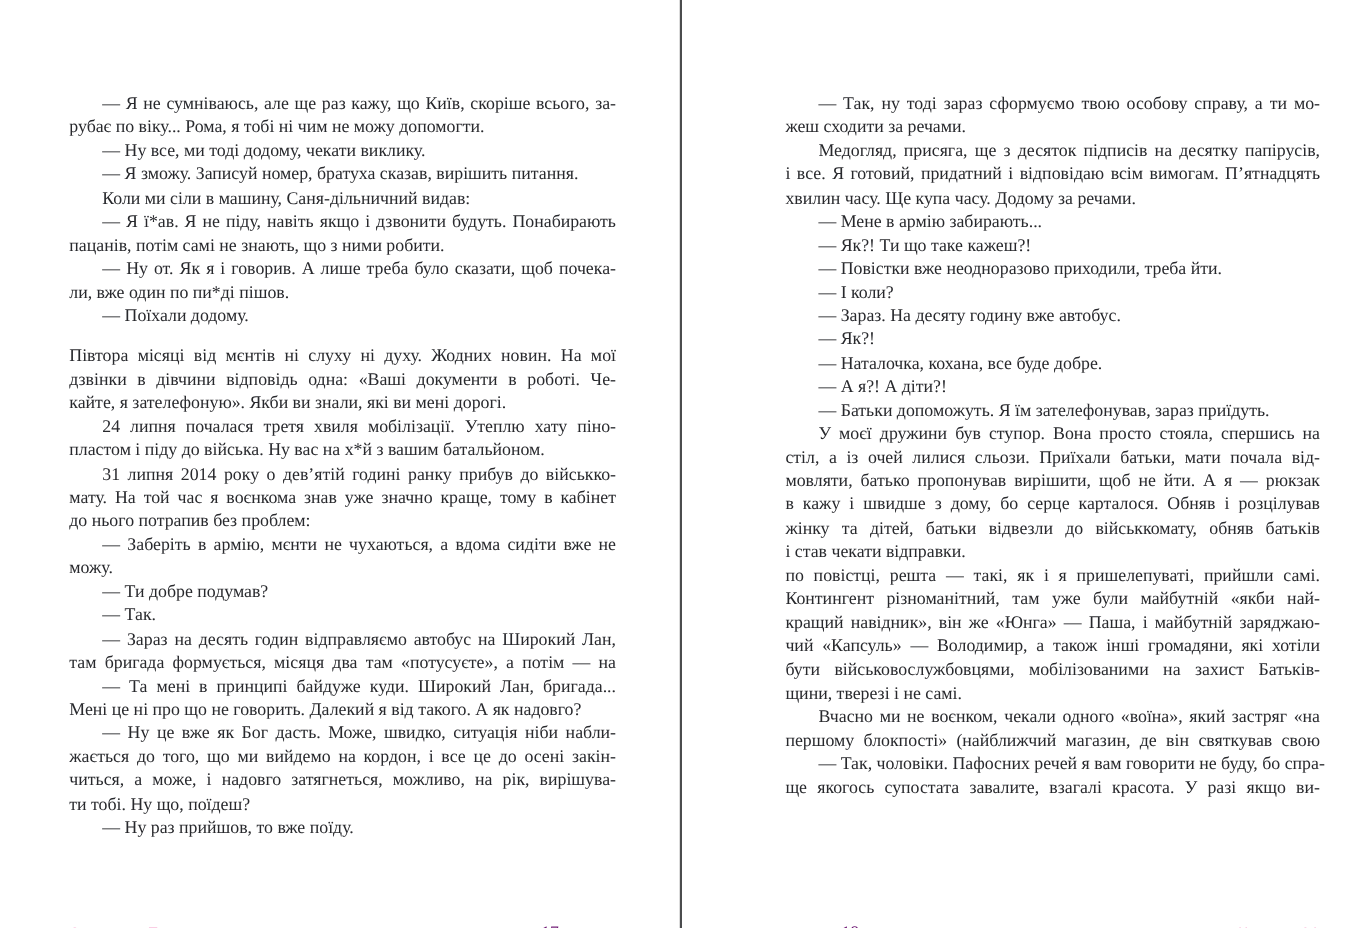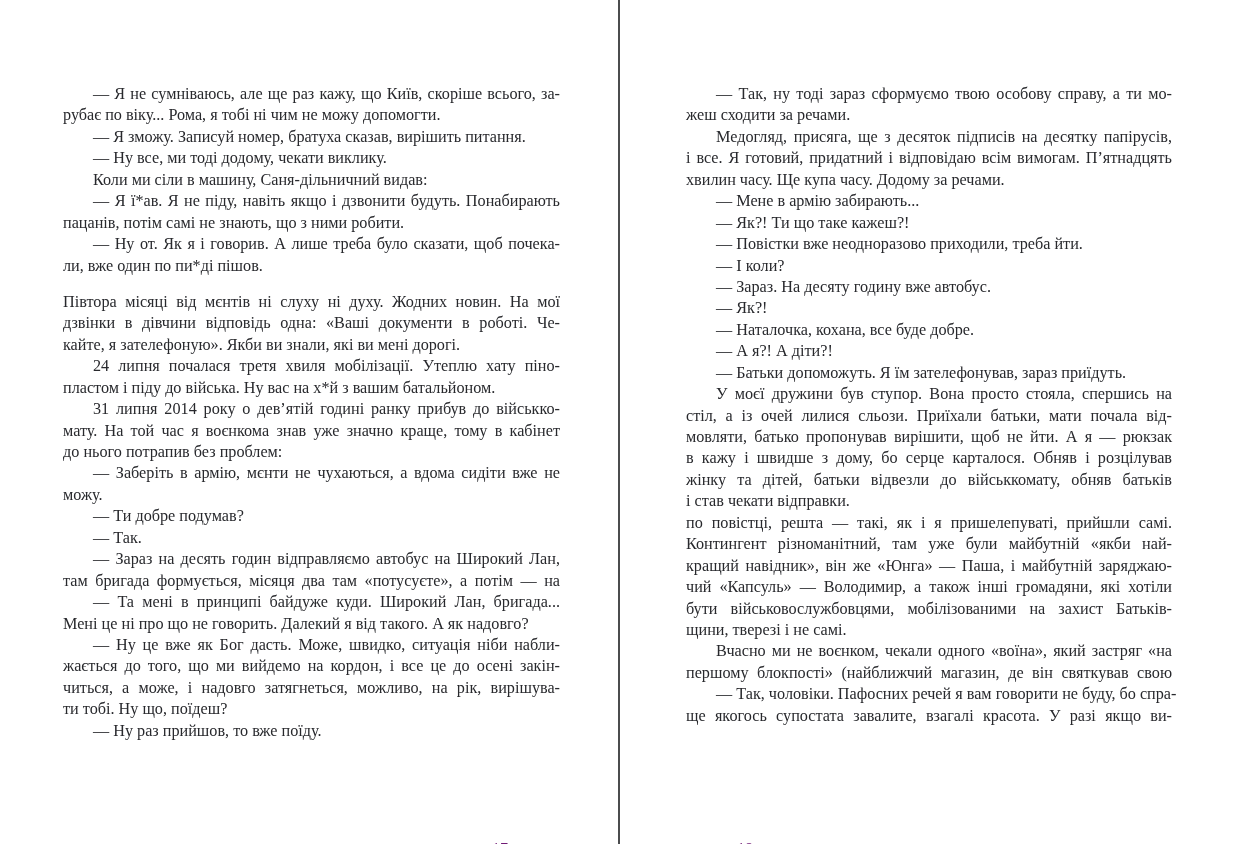--- a/index.html
+++ b/index.html
@@ -22,21 +22,21 @@
     width: 2px;
     height: 844px;
     background: #4b4c4e;
   }
   .page {
     position: absolute;
     top: 84px;
     height: 760px;
   }
   .page-left  { left: 63px;  width: 497px; }
-  .page-right { left: 686px; width: 486px; }
+  .page-right { left: 714px; width: 486px; }
 
   .page-body {
     position: absolute;
     top: 0; left: 0; right: 0;
     color: #28292d;
     font-size: 16.2px;
   }
   .paragraph { margin: 0; }
   .paragraph.section-gap { margin-top: 15px; }
   .line {
@@ -80,35 +80,38 @@
 
 <div class="spread">
 
   <div class="page page-left">
     <div class="page-body" id="left-body">
         <div class="paragraph">
           <div class="line just ind">— Я не сумніваюсь, але ще раз кажу, що Київ, скоріше всього, за-</div>
           <div class="line">рубає по віку... Рома, я тобі ні чим не можу допомогти.</div>
         </div>
         <div class="paragraph">
+          <div class="line ind">— Ну все, ми тоді додому, чекати виклику.</div>
+        </div>
+        <div class="paragraph">
           <div class="line ind">— Я зможу. Записуй номер, братуха сказав, вирішить питання.</div>
-        </div>
-        <div class="paragraph">
-          <div class="line ind">— Ну все, ми тоді додому, чекати виклику.</div>
         </div>
         <div class="paragraph">
           <div class="line ind">Коли ми сіли в машину, Саня-дільничний видав:</div>
         </div>
         <div class="paragraph">
           <div class="line just ind">— Я ї*ав. Я не піду, навіть якщо і дзвонити будуть. Понабирають</div>
           <div class="line">пацанів, потім самі не знають, що з ними робити.</div>
         </div>
         <div class="paragraph">
           <div class="line just ind">— Ну от. Як я і говорив. А лише треба було сказати, щоб почека-</div>
           <div class="line">ли, вже один по пи*ді пішов.</div>
+        </div>
+        <div class="paragraph">
+          <div class="line ind">— Поїхали додому.</div>
         </div>
         <div class="paragraph section-gap">
           <div class="line just">Півтора місяці від мєнтів ні слуху ні духу. Жодних новин. На мої</div>
           <div class="line just">дзвінки в дівчини відповідь одна: «Ваші документи в роботі. Че-</div>
           <div class="line">кайте, я зателефоную». Якби ви знали, які ви мені дорогі.</div>
         </div>
         <div class="paragraph">
           <div class="line just ind">24 липня почалася третя хвиля мобілізації. Утеплю хату піно-</div>
           <div class="line">пластом і піду до війська. Ну вас на х*й з вашим батальйоном.</div>
         </div>

